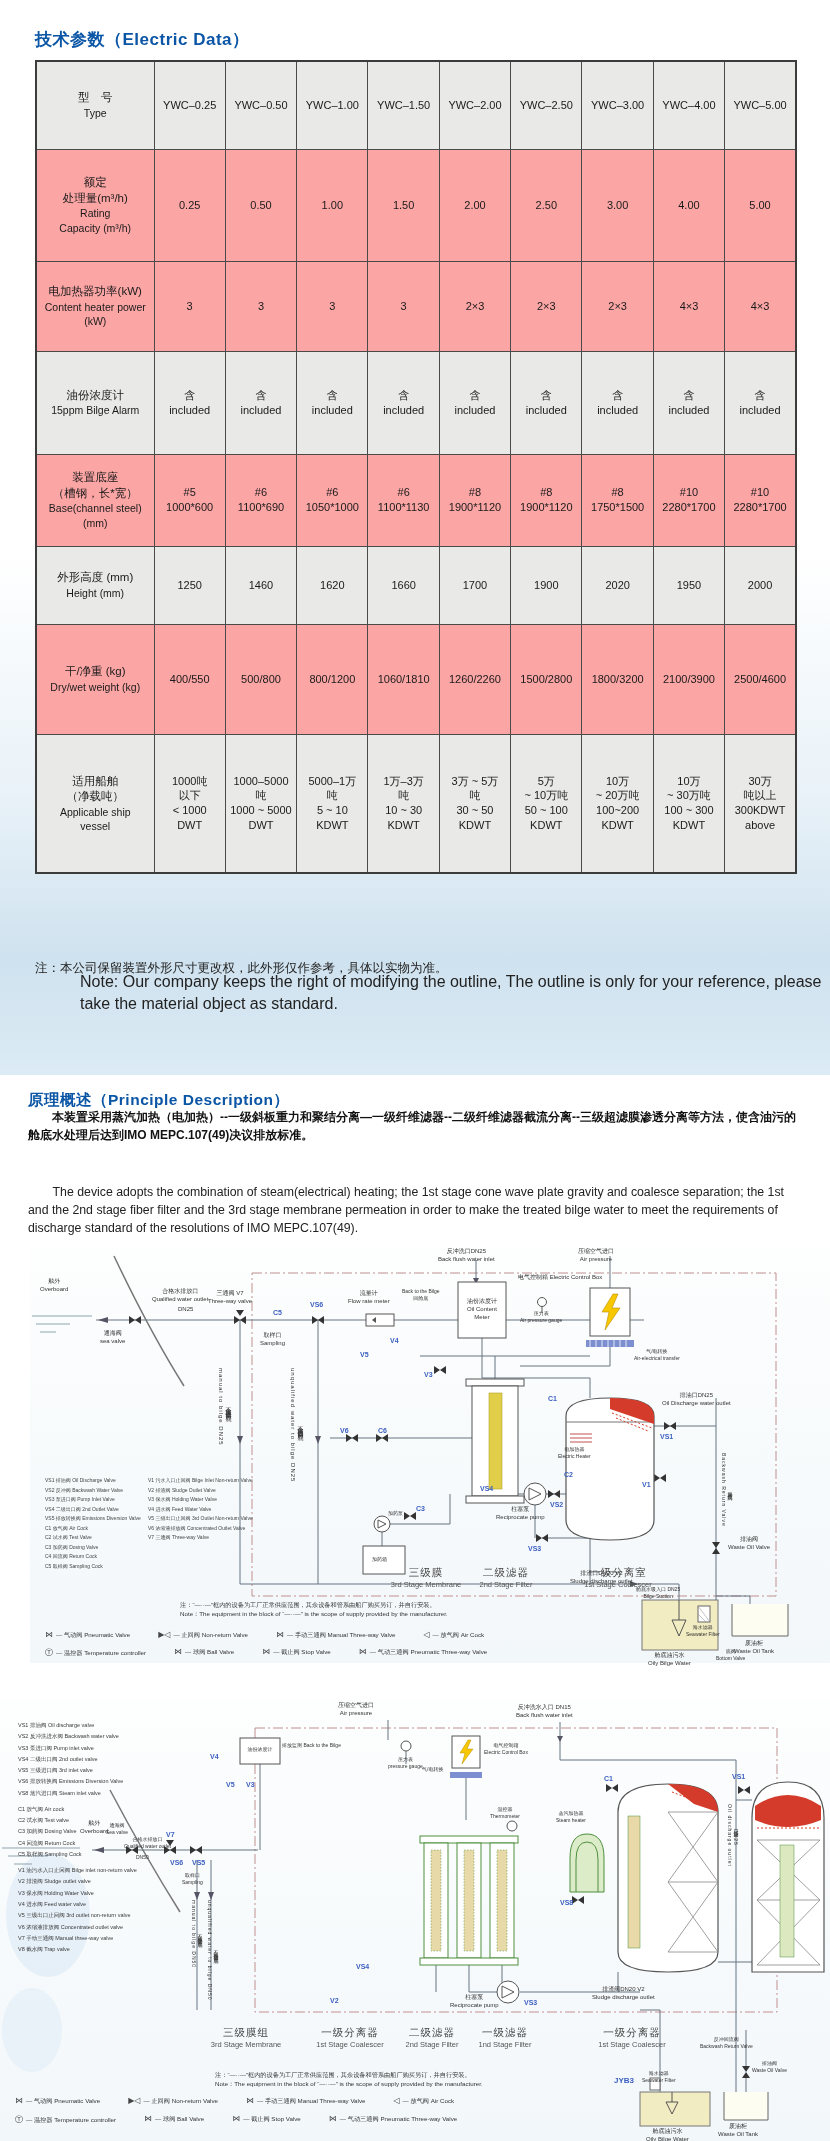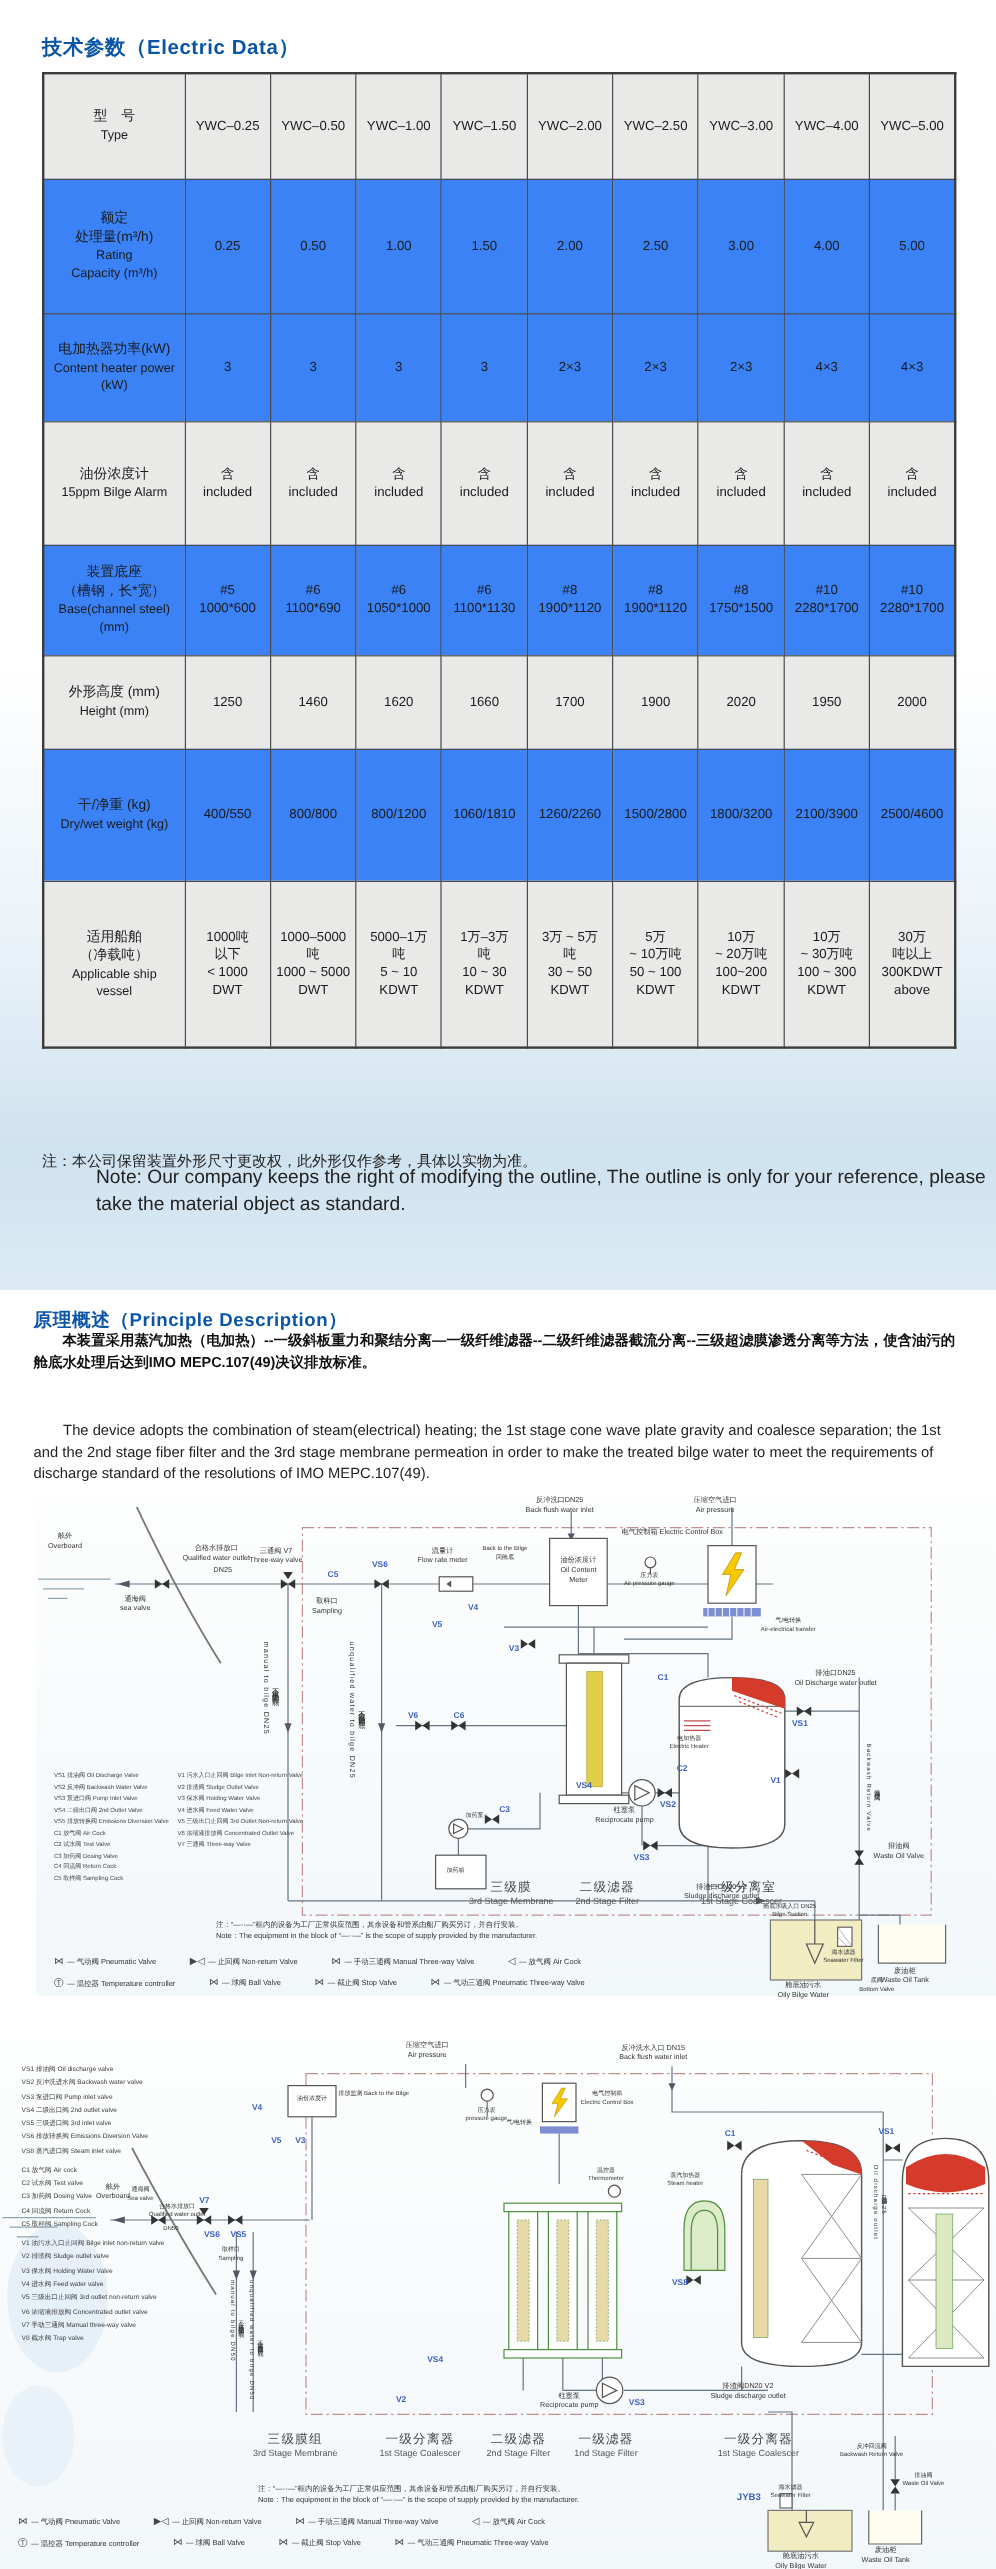--- a/index.html
+++ b/index.html
@@ -10,21 +10,21 @@
   .sec-heading{position:absolute;margin:0;color:#0a55a5;font-weight:bold;letter-spacing:.5px;}
   .h1pos{left:35px;top:28px;font-size:17px;}
   .h2pos{left:28px;top:1090px;font-size:15.5px;}
 
   
   table.spec{position:absolute;left:35px;top:60px;width:760px;border-collapse:collapse;
         table-layout:fixed;background:#fdfdfd;border:2px solid #3c3c3c;}
   table.spec td,table.spec th{border:1px solid #4a4a4a;text-align:center;vertical-align:middle;
         white-space:pre-line;padding:2px;font-weight:normal;line-height:1.35;}
   table.spec tr.shade td,table.spec tr.shade th{background:#e9e9e8;}
-  table.spec tr:not(.shade) td,table.spec tr:not(.shade) th{background:#3b82f6;}
+  table.spec tr:not(.shade) td,table.spec tr:not(.shade) th{background:#fca5a5;}
   .cell-cn{font-size:11.5px;display:block;}
   .cell-en{font-size:10.5px;display:block;}
   .model-cell{font-size:11px;}
   .val-cell{font-size:11px;}
 
   .note-cn{position:absolute;left:35px;top:960px;font-size:12.5px;color:#222;}
   .note-en{position:absolute;left:35px;top:971px;width:772px;font-size:16px;line-height:1.4;color:#222;padding-left:45px;}
 
   .para-cn{position:absolute;left:28px;top:1108px;width:778px;margin:0;font-size:12px;font-weight:600;
         line-height:1.52;text-indent:2em;color:#111;}
@@ -164,21 +164,21 @@
           <td class="val-cell">1660</td>
           <td class="val-cell">1700</td>
           <td class="val-cell">1900</td>
           <td class="val-cell">2020</td>
           <td class="val-cell">1950</td>
           <td class="val-cell">2000</td>
         </tr>
         <tr style="height: 110px;">
           <td class=""><span class="cell-cn">干/净重 (kg)</span><span class="cell-en">Dry/wet weight  (kg)</span></td>
           <td class="val-cell">400/550</td>
-          <td class="val-cell">800/800</td>
+          <td class="val-cell">500/800</td>
           <td class="val-cell">800/1200</td>
           <td class="val-cell">1060/1810</td>
           <td class="val-cell">1260/2260</td>
           <td class="val-cell">1500/2800</td>
           <td class="val-cell">1800/3200</td>
           <td class="val-cell">2100/3900</td>
           <td class="val-cell">2500/4600</td>
         </tr>
         <tr class="shade" style="height: 139px;">
           <td class=""><span class="cell-cn">适用船舶

